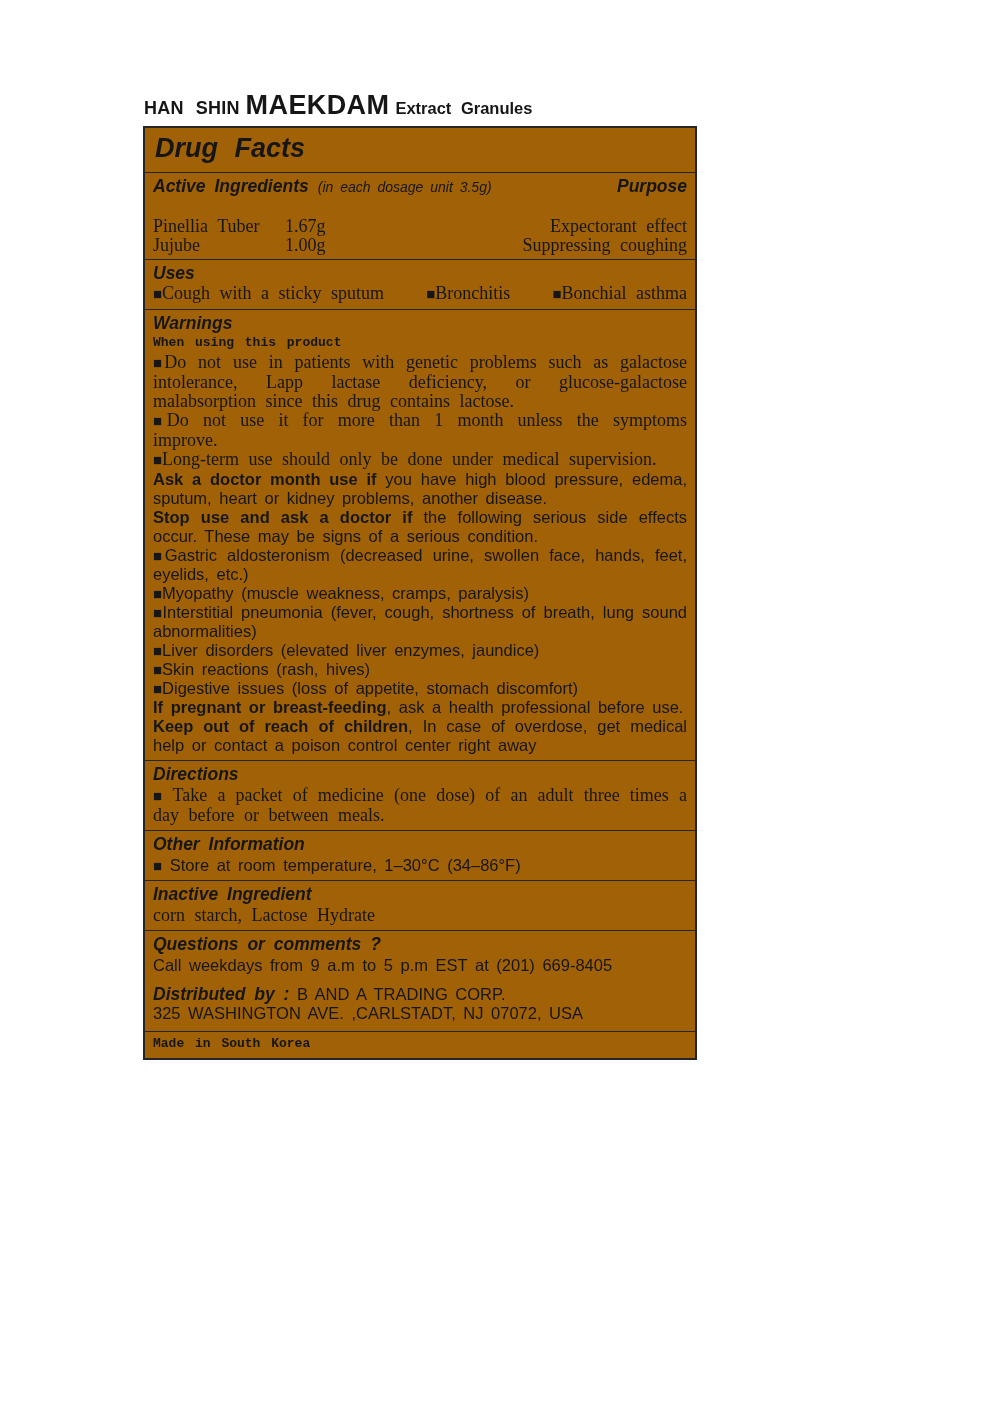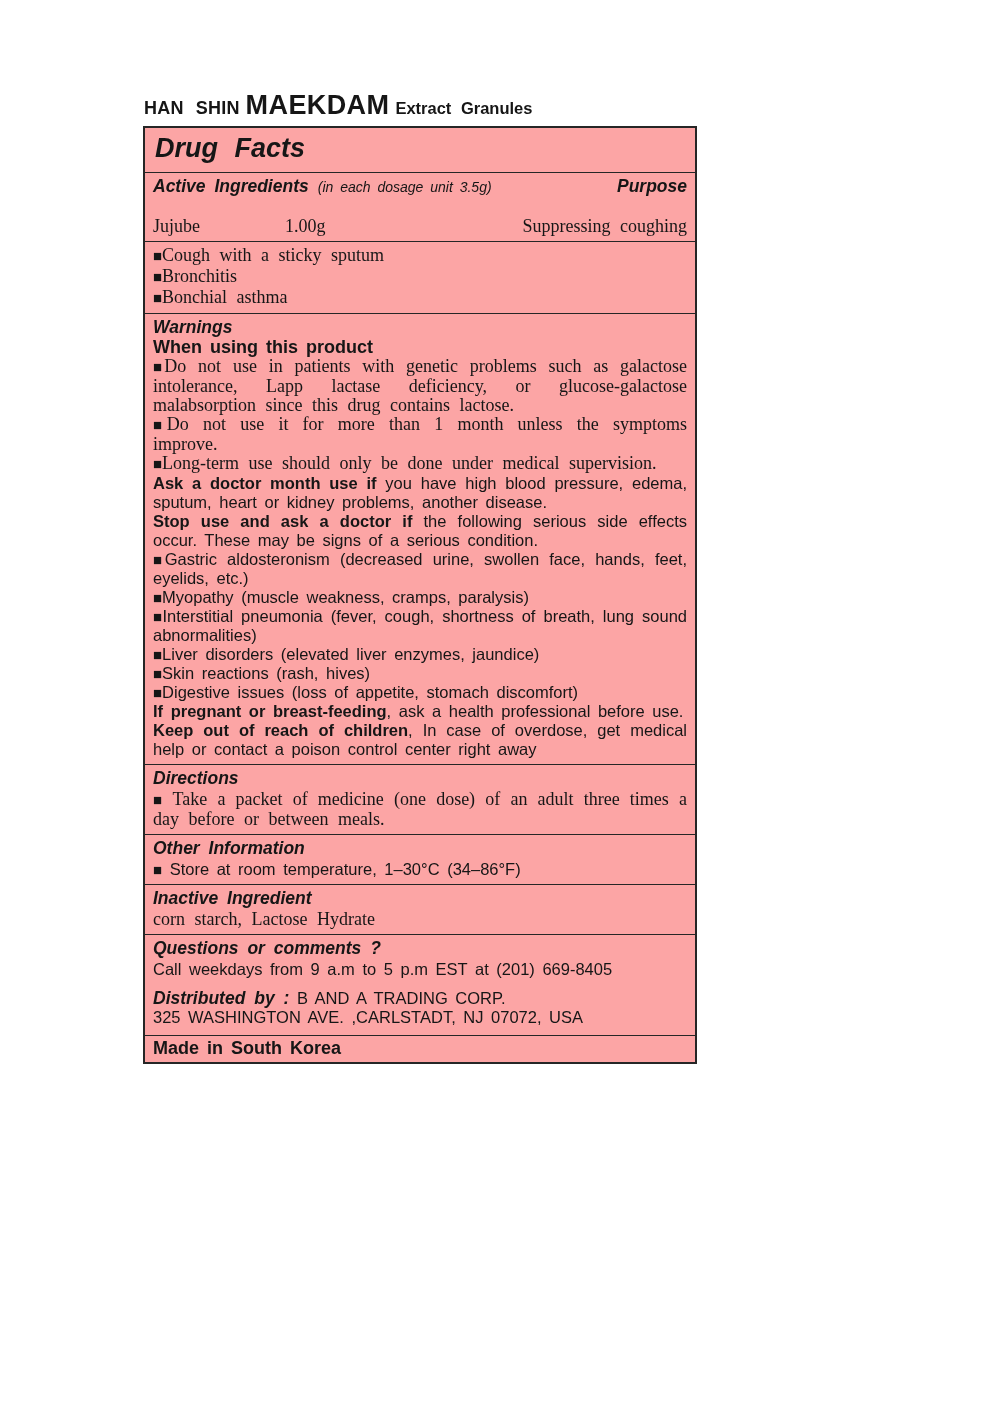--- a/index.html
+++ b/index.html
@@ -12,36 +12,36 @@
   
   .product-title {
     font-family:"Liberation Sans", sans-serif; font-weight:700;
     margin:0 0 5px 1px; white-space:nowrap;
   }
   .product-title .brand  { font-size:18px; word-spacing:7px; letter-spacing:.2px; }
   .product-title .name   { font-size:27px; letter-spacing:.4px; margin-left:6px; }
   .product-title .suffix { font-size:16.5px; word-spacing:5px; margin-left:6px; }
 
   
-  .box { border:2px solid #262626; background:#fca5a5; }
+  .box { border:2px solid #262626; background:#a16207; }
   .sec { padding:3px 8px 5px 8px; border-top:1.6px solid #262626; }
   .sec:first-child { border-top:none; }
 
   
   .h-drugfacts {
     font-family:"Liberation Sans", sans-serif; font-style:italic; font-weight:700;
     font-size:27px; word-spacing:9px; padding:2px 0 3px 2px;
   }
   .h-sec {
     font-family:"Liberation Sans", sans-serif; font-style:italic; font-weight:700;
     font-size:17.5px; word-spacing:4px; line-height:20px;
   }
   .h-bold {
-    font-family:Liberation Sans, sans-serif; font-weight:700;
-    font-size:18px; word-spacing:3px; line-height:20px;
+    font-family:Liberation Mono, monospace; font-weight:700;
+    font-size:13px; word-spacing:3px; line-height:20px;
   }
   .serif {
     font-family:"Liberation Serif", serif; font-size:18px;
     line-height:19px; word-spacing:5px;
   }
   .sans {
     font-family:"Liberation Sans", sans-serif; font-size:16.5px;
     line-height:19px; word-spacing:3px;
   }
   .just { text-align:justify; }
@@ -55,21 +55,21 @@
     font-family:"Liberation Sans", sans-serif; font-style:italic;
     font-size:14px; margin-left:9px; word-spacing:3px;
   }
   .ai-purpose { margin-left:auto; }
   .ai-rows { margin-top:21px; }
   .ai-row { display:grid; grid-template-columns:132px 1fr auto; line-height:18.5px; }
   .ai-amt { text-align:left; }
   .ai-pur { text-align:right; }
 
   
-  .uses-row { display:flex; justify-content:space-between; line-height:20px;flex-direction:column; }
+  .uses-row { display:flex; justify-content:space-between; line-height:20px; }
 
   
   .mt-sm { margin-top:2px; }
   .distributed { margin-top:9px; }
   .made-in { padding:2px 8px 4px 8px; }
 </style>
 </head>
 <body>
 
 <div class="page">
@@ -84,28 +84,34 @@
       </div>
 
       <div class="sec" style="">
         <div class="ai-head">
             <span class="h-sec">Active Ingredients</span>
             <span class="ai-sub">(in each dosage unit 3.5g)</span>
             <span class="ai-purpose h-sec">Purpose</span>
           </div>
         <div class="ai-rows serif">
           <div class="ai-row">
+              <span class="ai-name">Pinellia Tuber</span>
+              <span class="ai-amt">1.67g</span>
+              <span class="ai-pur">Expectorant effect</span>
+            </div>
+          <div class="ai-row">
               <span class="ai-name">Jujube</span>
               <span class="ai-amt">1.00g</span>
               <span class="ai-pur">Suppressing coughing</span>
             </div>
         </div>
       </div>
 
       <div class="sec">
+        <div class="h-sec">Uses</div>
         <div class="uses-row serif">
           <span><span class="sq">■</span><span>Cough with a sticky sputum</span></span>
           <span><span class="sq">■</span><span>Bronchitis</span></span>
           <span><span class="sq">■</span><span>Bonchial asthma</span></span>
         </div>
       </div>
 
       <div class="sec">
         <div class="h-sec">Warnings</div>
         <div class="h-bold">When using this product</div>

